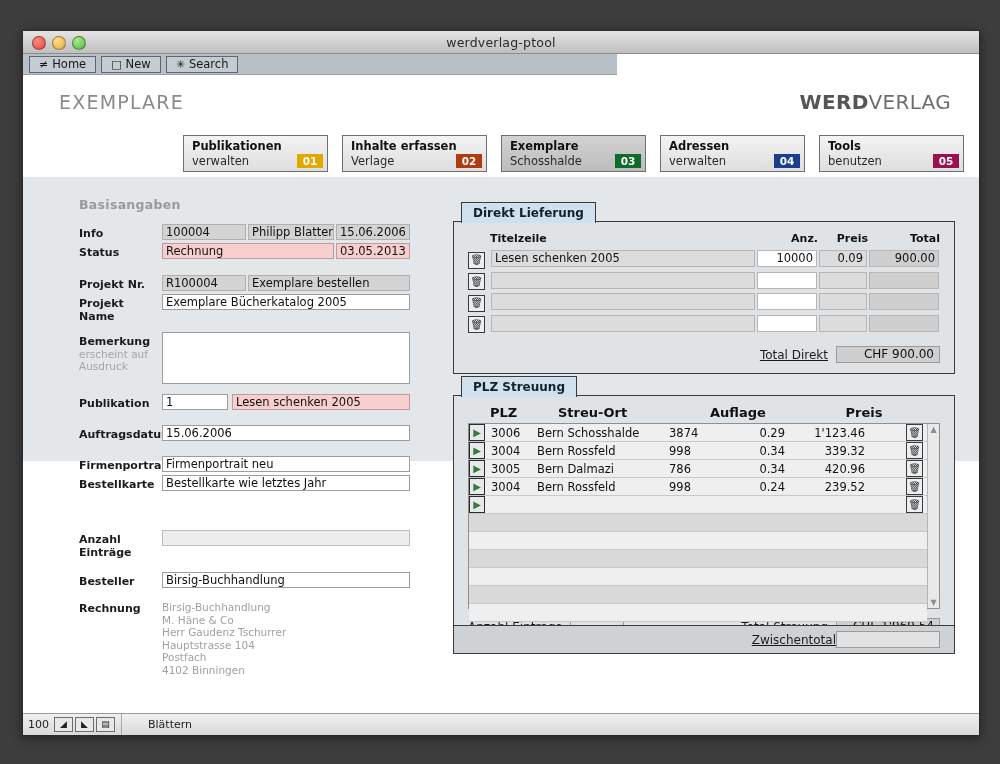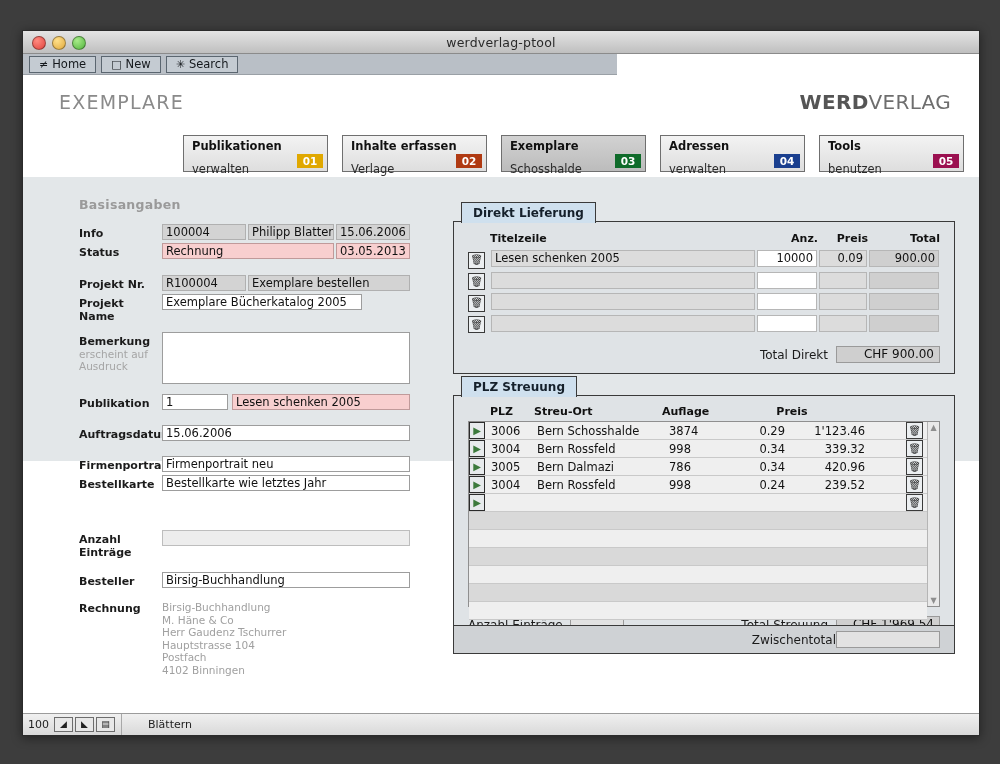--- a/index.html
+++ b/index.html
@@ -67,21 +67,21 @@
     padding-left:160px;display:flex;gap:14px;
   }
   .nav{
     width:145px;height:37px;position:relative;
     border:1px solid #6f6f6f;
     background:linear-gradient(#f3f3f3,#dedede);
     box-sizing:border-box;
   }
   .nav.active{background:linear-gradient(#d2d2d2,#bcbcbc);}
   .nav .n1{position:absolute;left:8px;top:3px;font-size:11.5px;font-weight:bold;color:#111;}
-  .nav .n2{position:absolute;left:8px;top:18px;font-size:11.5px;color:#2a2a2a;margin-top:8px;}
+  .nav .n2{position:absolute;left:8px;top:18px;font-size:11.5px;color:#2a2a2a;}
   .nav .num{
     position:absolute;right:4px;bottom:3px;width:26px;height:14px;
     line-height:14px;text-align:center;color:#fff;font-size:10.5px;font-weight:bold;
   }
 
   
   .content{position:relative;height:580px;background:#ffffff;}
   .greyband{
     position:absolute;left:0;top:0;width:100%;height:284px;background:#e3e7e9;
   }
@@ -141,21 +141,21 @@
   .delbtn{
     width:15px;height:15px;border:1px solid #3a3a3a;background:#eceff1;
     display:inline-flex;align-items:center;justify-content:center;
     font-size:10px;color:#1a1a1a;line-height:1;
   }
   .playbtn{
     width:14px;height:15px;border:1px solid #2b2b2b;background:#e7eaec;
     display:inline-flex;align-items:center;justify-content:center;
     color:#3c7a3c;font-size:10px;line-height:1;
   }
-  .totlab{font-size:12px;color:#1b1b1b;}
+  .totlab{font-size:12px;color:#1b1b1b;text-decoration:underline;}
   .totfld{
     height:17px;box-sizing:border-box;border:1px solid #9a9a9a;background:#cfcfcf;
     font-size:12px;color:#111;text-align:right;padding:0 5px;line-height:15px;
   }
   .totfld.empty{background:#e2e2e2;}
 
   
   .listwrap{
     border:1px solid #8f8f8f;background:#e6e6e6;position:relative;box-sizing:border-box;
   }
@@ -271,21 +271,21 @@
       <div style="height:13px"></div>
 
       <div class="frow">
         <div class="flab">Projekt Nr.</div>
         <div class="fld ro" style="width:84px">R100004</div>
         <div class="fld ro" style="width:162px;margin-left:2px">Exemplare bestellen</div>
       </div>
 
       <div class="frow">
         <div class="flab">Projekt Name</div>
-        <div class="fld" style="width:200px">Exemplare Bücherkatalog 2005</div>
+        <div class="fld" style="width:248px">Exemplare Bücherkatalog 2005</div>
       </div>
 
       <div style="height:6px"></div>
 
       <div class="frow">
         <div class="flab">
           <span>Bemerkung</span>
           <span class="sub">erscheint auf</span>
           <span class="sub">Ausdruck</span>
         </div>
@@ -433,21 +433,21 @@
         </div>
       </div>
     </div>
 
     <div class="rpanel" style="left:430px;top:196px;width:502px;">
       <div class="tabhead">
         <div class="tabline"></div>
         <div class="tabchip">PLZ Streuung</div>
       </div>
       <div class="panelbox" style="padding:9px 14px 10px 14px;">
-        <div style="display:flex;font-size:11px;font-weight:bold;color:#111;padding:0 0 3px 22px;">
+        <div style="display:flex;font-size:13px;font-weight:bold;color:#111;padding:0 0 3px 22px;gap:24px;">
           <div style="width:44px">PLZ</div>
           <div style="width:128px">Streu-Ort</div>
           <div style="width:74px">Auflage</div>
           <div style="width:112px;text-align:center">Preis</div>
         </div>
         <div class="listwrap" style="height:186px">
           <div id="plzbody" style="position:absolute;left:0;top:0;right:12px;">
               <div class="lrow lit">
                 <div class="playbtn">▶</div>
                 <div class="lc" style="width:42px;padding-left:6px">3006</div>

